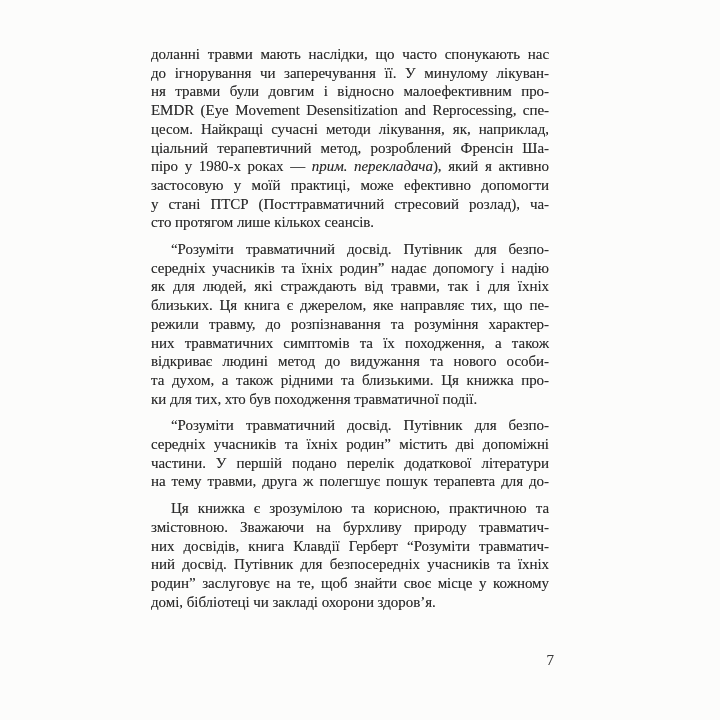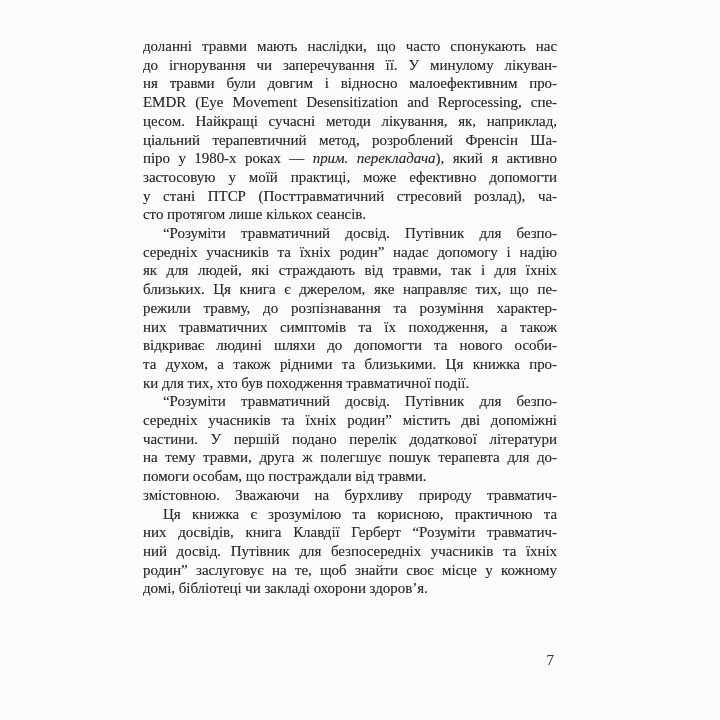--- a/index.html
+++ b/index.html
@@ -18,21 +18,21 @@
   }
   .text-block {
     position: absolute;
     left: 143px; top: 37px;
     width: 414px;
     font-size: 15px;
     line-height: 18.7px;
     letter-spacing: -0.05px;
     text-shadow: 0 0 0.6px rgba(43,43,43,0.45);
   }
-  .para { margin: 0; }
+  .para { margin: 8px; }
   .line {
     text-align: justify;
     
     text-align-last: justify;
     white-space: normal;
   }
   .line.para-end { text-align-last: left; }
   .line.indent { text-indent: 20px; font-family: Liberation Serif, serif; }
   em { }
   .folio {
@@ -63,34 +63,33 @@
         <div class="line">у стані ПТСР (Посттравматичний стресовий розлад), ча-</div>
         <div class="line para-end">сто протягом лише кількох сеансів.</div>
       </div>
       <div class="para">
         <div class="line indent">“Розуміти травматичний досвід. Путівник для безпо-</div>
         <div class="line">середніх учасників та їхніх родин” надає допомогу і надію</div>
         <div class="line">як для людей, які страждають від травми, так і для їхніх</div>
         <div class="line">близьких. Ця книга є джерелом, яке направляє тих, що пе-</div>
         <div class="line">режили травму, до розпізнавання та розуміння характер-</div>
         <div class="line">них травматичних симптомів та їх походження, а також</div>
-        <div class="line">відкриває людині шляхи до допомогти та нового особи-</div>
+        <div class="line">відкриває людині метод до видужання та нового особи-</div>
         <div class="line">та духом, а також рідними та близькими. Ця книжка про-</div>
         <div class="line para-end">ки для тих, хто був походження травматичної події.</div>
       </div>
       <div class="para">
         <div class="line indent">“Розуміти травматичний досвід. Путівник для безпо-</div>
         <div class="line">середніх учасників та їхніх родин” містить дві допоміжні</div>
         <div class="line">частини. У першій подано перелік додаткової літератури</div>
         <div class="line">на тему травми, друга ж полегшує пошук терапевта для до-</div>
-        <div class="line para-end">помоги особам, що постраждали від травми.</div>
       </div>
       <div class="para">
+        <div class="line indent">Ця книжка є зрозумілою та корисною, практичною та</div>
         <div class="line">змістовною. Зважаючи на бурхливу природу травматич-</div>
-        <div class="line indent">Ця книжка є зрозумілою та корисною, практичною та</div>
         <div class="line">них досвідів, книга Клавдії Герберт “Розуміти травматич-</div>
         <div class="line">ний досвід. Путівник для безпосередніх учасників та їхніх</div>
         <div class="line">родин” заслуговує на те, щоб знайти своє місце у кожному</div>
         <div class="line para-end">домі, бібліотеці чи закладі охорони здоров’я.</div>
       </div>
     </div>
   <div class="folio">7</div>
 </div>
 
 </body></html>

